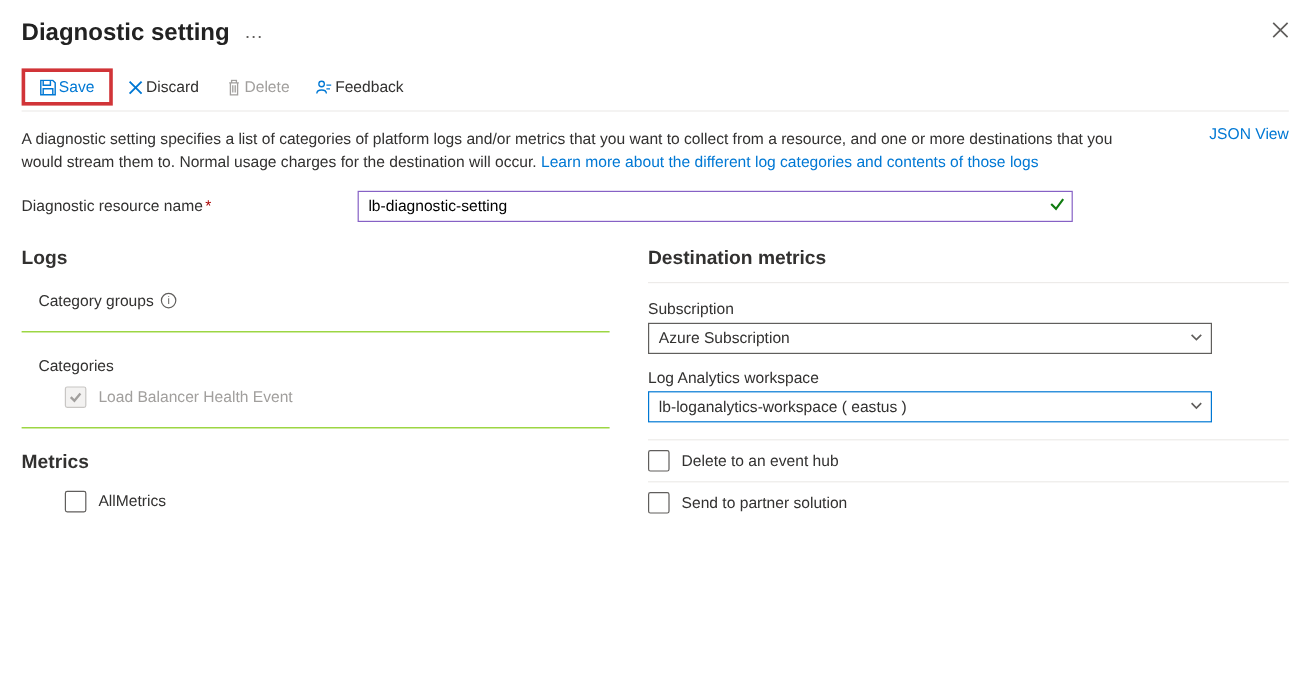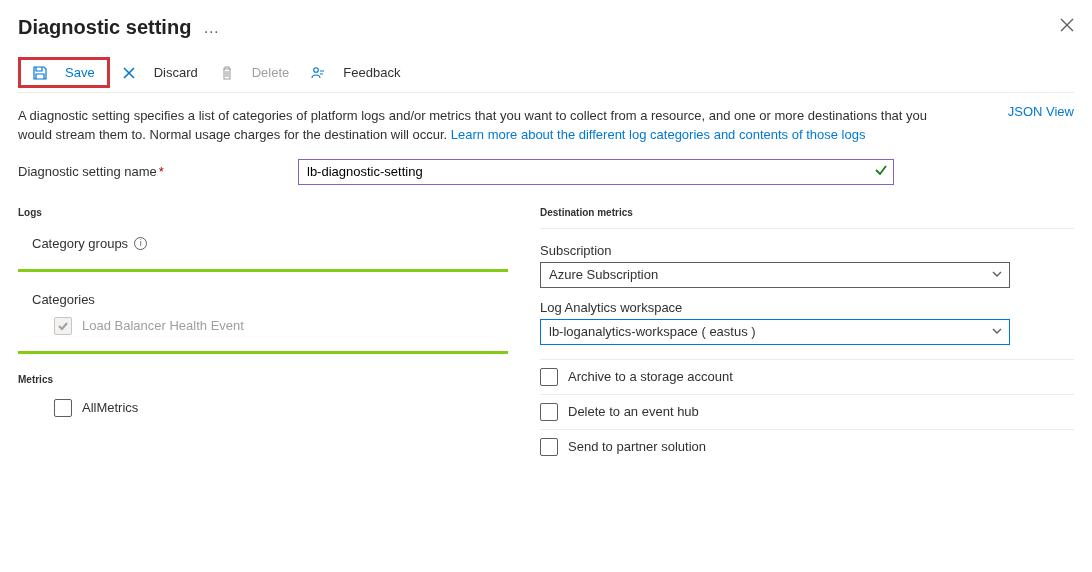--- a/index.html
+++ b/index.html
@@ -11,21 +11,21 @@
     background: #fff;
     width: 1092px;
   }
   .page { padding: 16px 18px 24px 18px; position: relative; }
   .header-row { display:flex; align-items:center; }
   .page-title { font-size: 20px; font-weight: 600; color:#222; }
   .ellipsis { margin-left:12px; color:#605e5c; font-size:16px; letter-spacing:1px; cursor:pointer; }
   .close-x { position:absolute; top:18px; right:18px; font-size:16px; color:#605e5c; cursor:pointer; }
 
   .toolbar { display:flex; align-items:center; gap:2px; margin-top:18px; border-bottom:1px solid #edebe9; padding-bottom:4px; }
-  .tbtn { display:inline-flex; align-items:center; gap:18px; padding:4px 10px; font-size:13px; color:#323130; cursor:pointer; }
+  .tbtn { display:inline-flex; align-items:center; gap:2px; padding:4px 10px; font-size:13px; color:#323130; cursor:pointer; }
   .tbtn.disabled { color:#a19f9d; cursor:default; }
   .tbtn .ic { width:14px; height:14px; display:inline-flex; align-items:center; justify-content:center; }
   .save-box { border:3px solid #d13438; padding:1px 2px; display:inline-flex; align-items:center; }
   .save-box .tbtn { color:#0078d4; }
   .blue-ic svg, .blue-ic { color:#0078d4; }
 
   .desc { margin-top:14px; line-height:1.45; max-width:940px; }
   .desc a { color:#0078d4; text-decoration:none; cursor:pointer; }
   .json-view { position:absolute; right:18px; top:104px; color:#0078d4; font-size:13px; cursor:pointer; }
 
@@ -36,25 +36,25 @@
   .name-input {
     width:100%; height:26px; border:1px solid #8661c5; padding:2px 28px 2px 8px;
     font-family:inherit; font-size:13px; outline:none;
   }
   .valid-check { position:absolute; right:6px; top:4px; color:#107c10; font-size:14px; }
 
   .columns { display:flex; margin-top:22px; gap:32px; }
   .col-left { width:490px; }
   .col-right { flex:1; }
 
-  .sec-head { font-weight:600; font-size:10px; margin-bottom:10px; }
+  .sec-head { font-weight:600; font-size:16px; margin-bottom:10px; }
   .sub-head { font-size:13px; font-weight:400; margin:6px 0 6px 0; display:flex; align-items:center; gap:6px; }
   .info-circ { width:13px; height:13px; border:1px solid #605e5c; border-radius:50%; display:inline-flex; align-items:center; justify-content:center; font-size:9px; color:#605e5c; }
 
-  .group-block { border-bottom:3px solid #84cc16; padding:2px 0 12px 0; margin-bottom:12px; }
+  .group-block { border-bottom:1px solid #84cc16; padding:2px 0 12px 0; margin-bottom:12px; }
 
   .chk-row { display:flex; align-items:center; gap:10px; padding:4px 0 4px 22px; }
   .chk { width:18px; height:18px; border:1px solid #605e5c; border-radius:2px; display:inline-flex; align-items:center; justify-content:center; background:#fff; flex-shrink:0; }
   .chk.checked { background:#0078d4; border-color:#0078d4; }
   .chk.checked svg { display:block; }
   .chk svg { display:none; }
   .chk.disabled { background:#f3f2f1; border-color:#c8c6c4; }
   .chk.disabled.checked { background:#f3f2f1; }
   .chk.disabled.checked svg { display:block; }
   .lbl-disabled { color:#a19f9d; }
@@ -124,21 +124,21 @@
   </div>
 
   <div class="json-view">JSON View</div>
 
   <div class="desc">
     <span>A diagnostic setting specifies a list of categories of platform logs and/or metrics that you want to collect from a resource, and one or more destinations that you would stream them to. Normal usage charges for the destination will occur. </span><a>Learn more about the different log categories and contents of those logs</a>
   </div>
 
   <div class="name-row">
     <div class="name-label">
-      <span>Diagnostic setting name</span><span class="req">*</span>
+      <span>Diagnostic resource name</span><span class="req">*</span>
     </div>
     <div class="name-input-wrap">
       <input class="name-input" type="text" value="lb-diagnostic-setting" style="">
       <span class="valid-check">
         <svg width="14" height="14" viewBox="0 0 14 14">
             <path d="M2 7 L6 11 L12 3" stroke="#107c10" stroke-width="1.8" fill="none"></path>
           </svg>
       </span>
     </div>
   </div>
@@ -198,26 +198,20 @@
         <div class="dropdown focused">
           <span>lb-loganalytics-workspace ( eastus )</span>
           <span class="chev">
             <svg viewBox="0 0 12 12">
                 <path d="M2 4 L6 8 L10 4" stroke="#605e5c" stroke-width="1.4" fill="none"></path>
               </svg>
           </span>
         </div>
       </div>
 
-      <div class="dest-row">
-        <span class="chk">
-          
-        </span>
-        <span>Archive to a storage account</span>
-      </div>
 
       <div class="dest-row">
         <span class="chk">
           
         </span>
         <span>Delete to an event hub</span>
       </div>
 
       <div class="dest-row" style="border-bottom:none;">
         <span class="chk">

